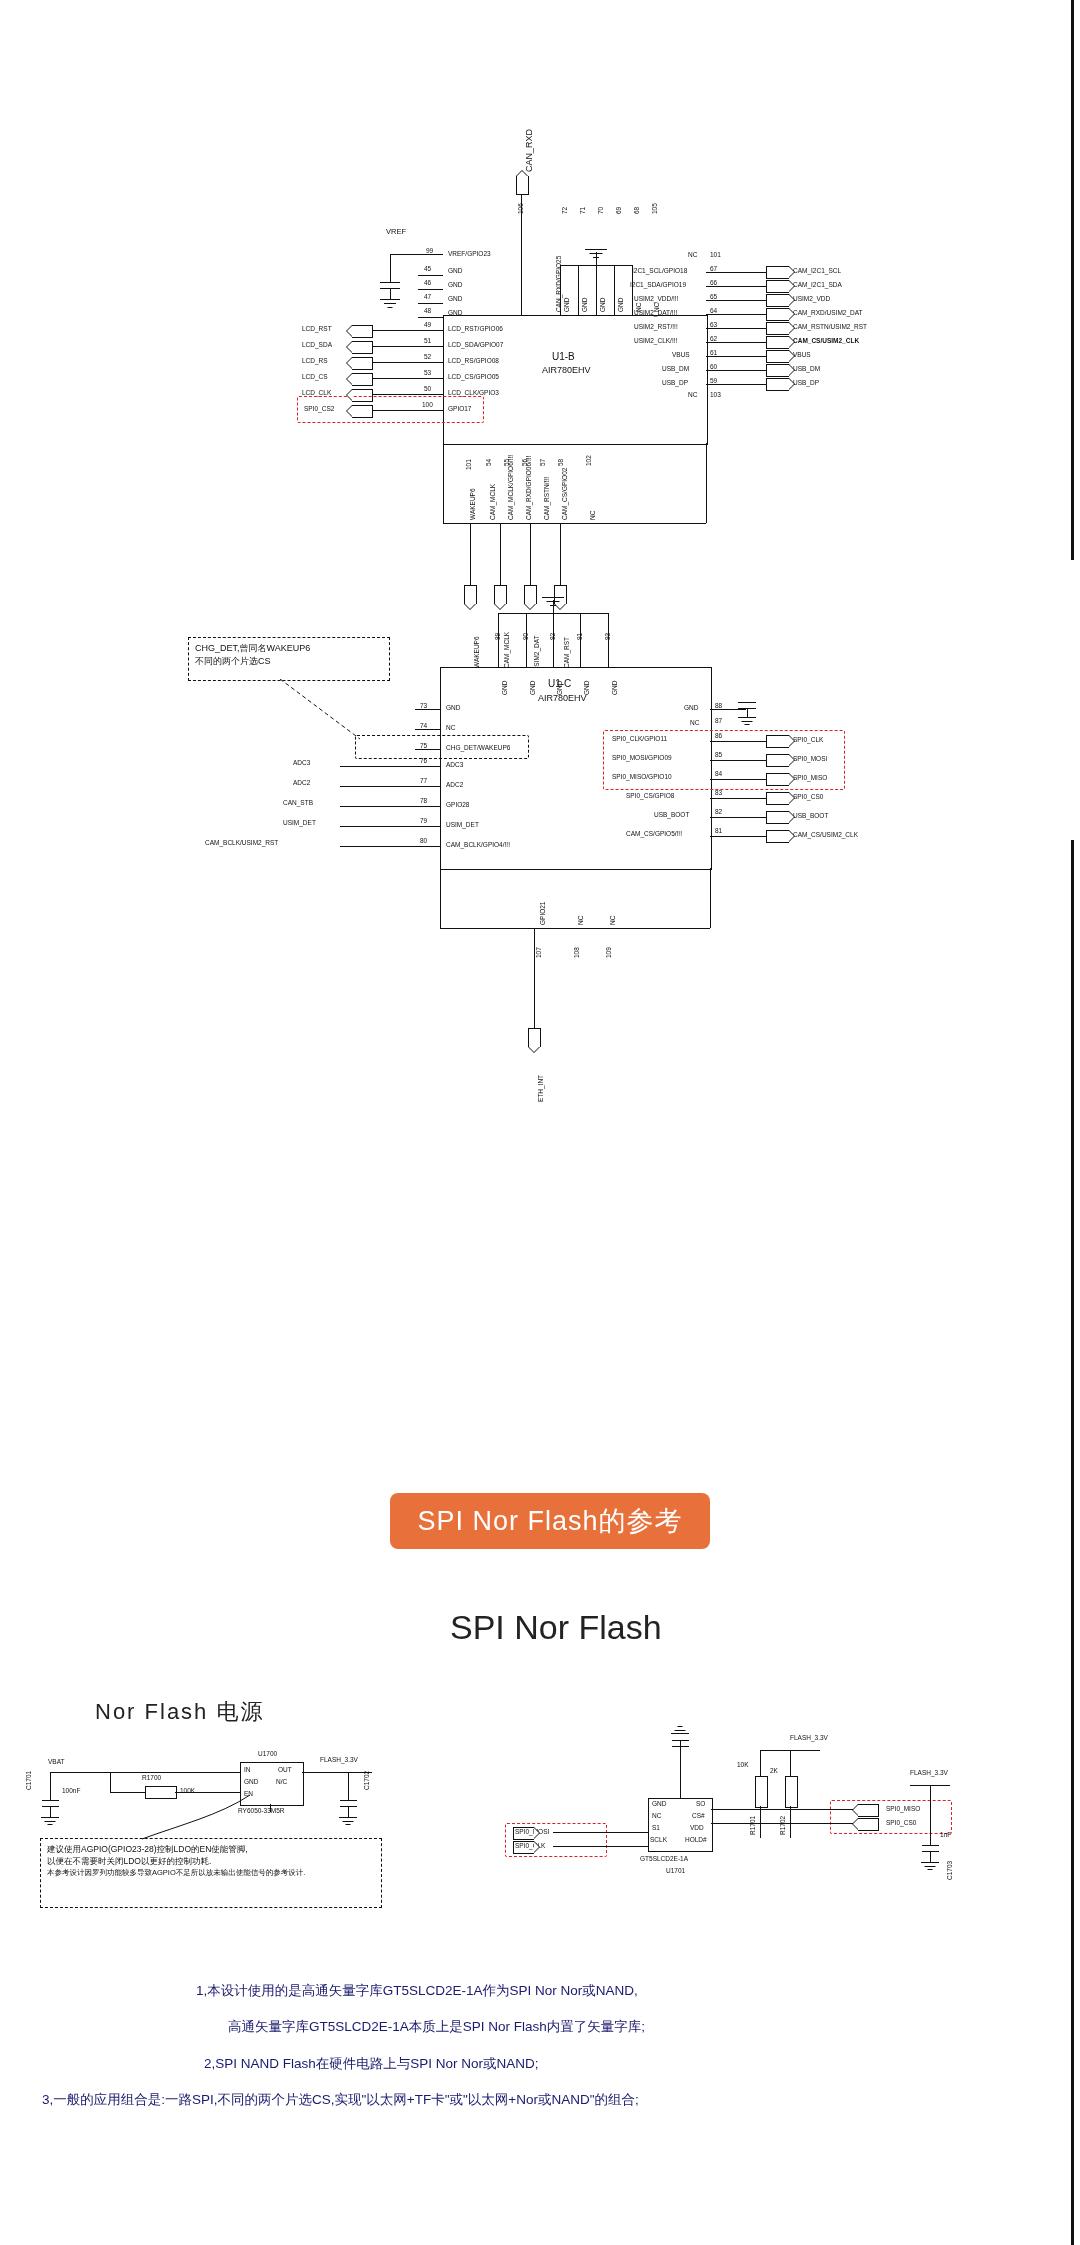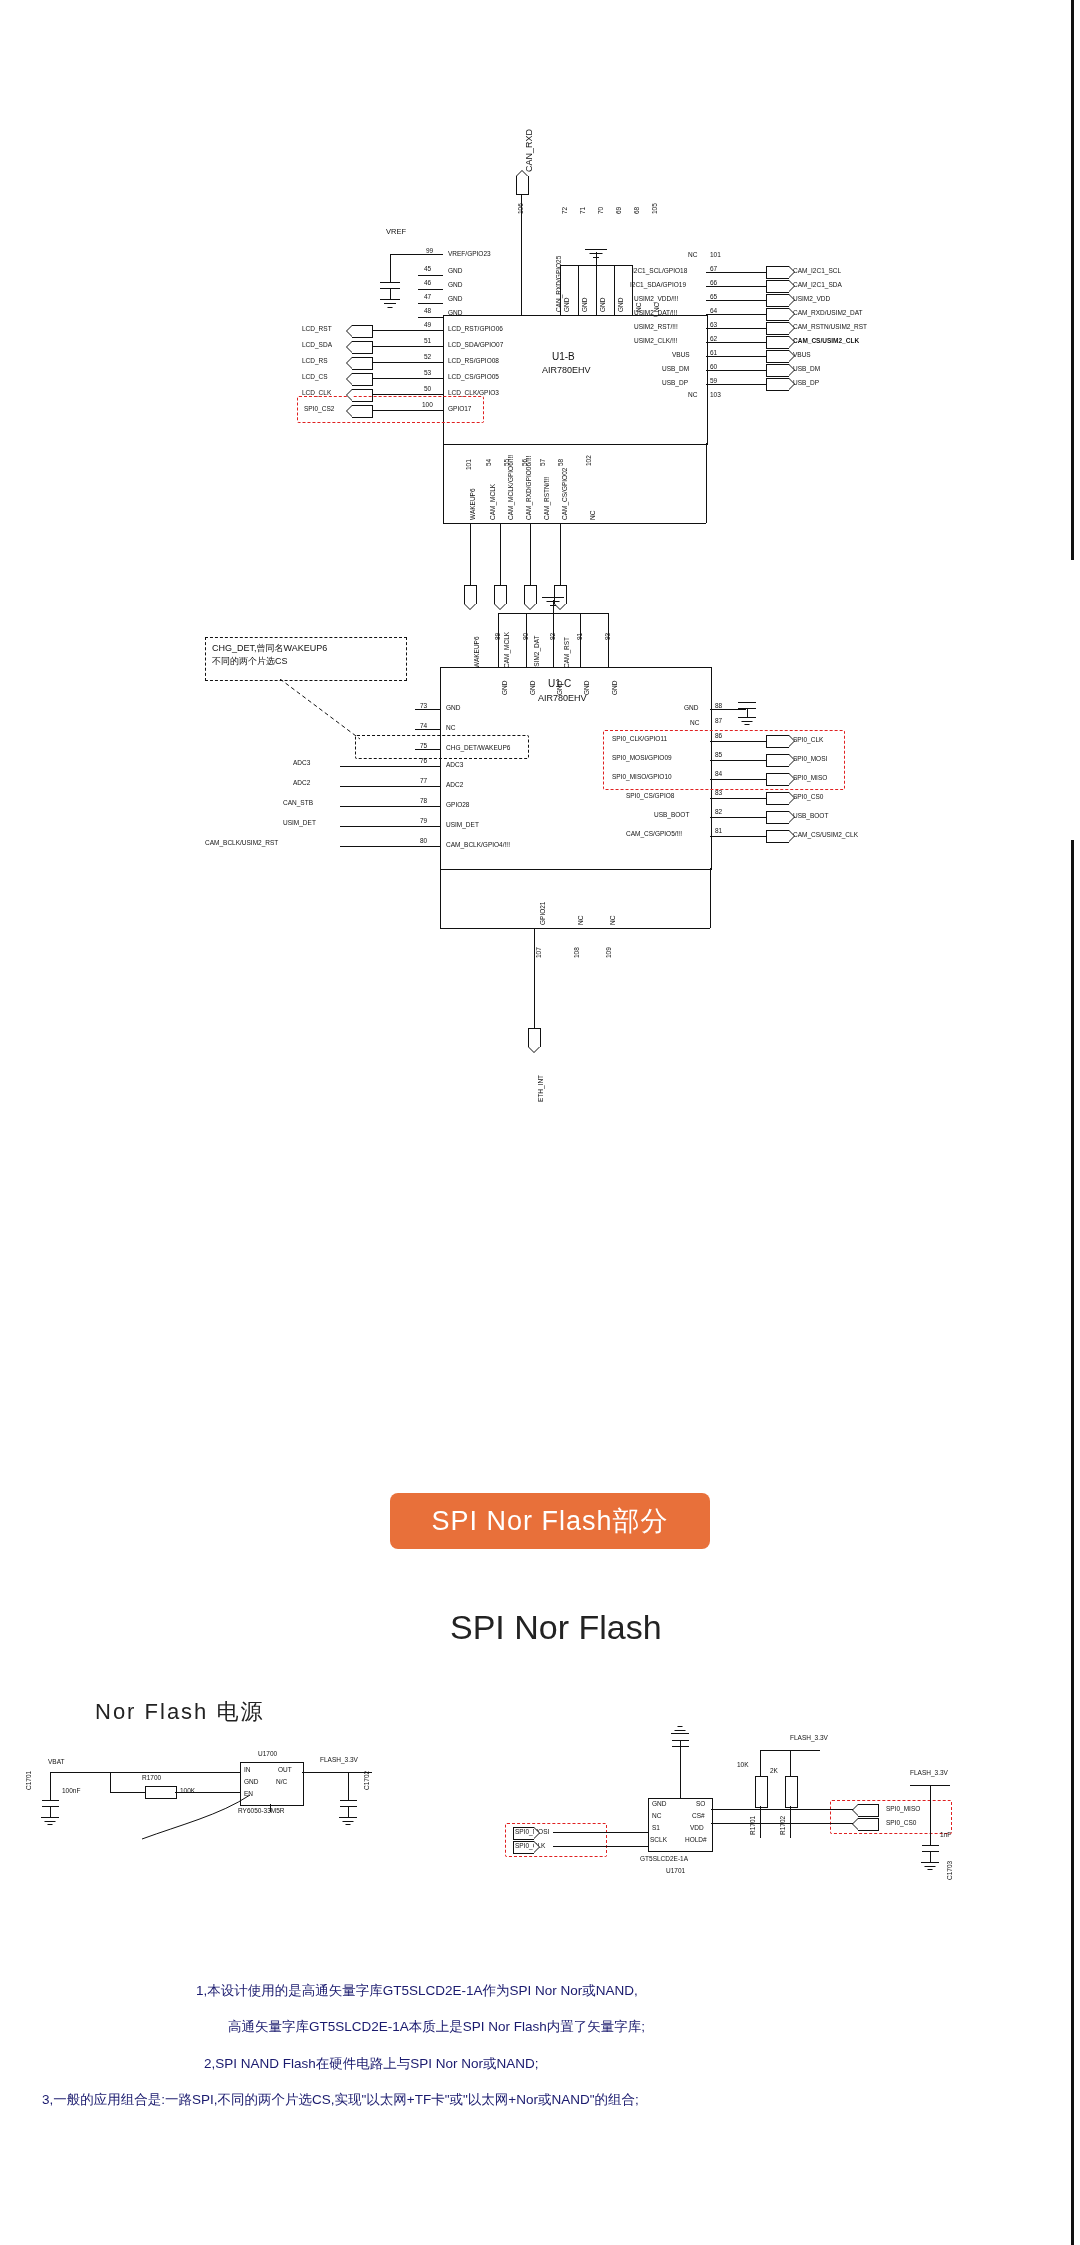--- a/index.html
+++ b/index.html
@@ -343,21 +343,21 @@
   <div class="t rot90 xs" style="left:550px;top:640px;">92</div>
   <div class="t rot90 xs" style="left:577px;top:640px;">91</div>
   <div class="t rot90 xs" style="left:605px;top:640px;">93</div>
 
   <div class="t rot90 xs" style="left:502px;top:695px;">GND</div>
   <div class="t rot90 xs" style="left:530px;top:695px;">GND</div>
   <div class="t rot90 xs" style="left:557px;top:695px;">GND</div>
   <div class="t rot90 xs" style="left:584px;top:695px;">GND</div>
   <div class="t rot90 xs" style="left:612px;top:695px;">GND</div>
 
-  <div class="dashbox-note" style="left:205px;top:637px;width:200px;height:42px;">
+  <div class="dashbox-note" style="left:188px;top:637px;width:200px;height:42px;">
     <div class="lines">
       <div style="font-size:9px;">CHG_DET,曾同名WAKEUP6</div>
       <div style="font-size:9px;">不同的两个片选CS</div>
     </div>
   </div>
   <svg style="position:absolute;left:260px;top:679px;width:120px;height:65px;">
     <line x1="20" y1="0" x2="100" y2="60" stroke="#111" stroke-width="1" stroke-dasharray="4 3"></line>
   </svg>
 
   <div class="t xs" style="left:420px;top:703px;">73</div>
@@ -463,21 +463,21 @@
 
   <div class="t rot90 xs" style="left:536px;top:958px;">107</div>
   <div class="t rot90 xs" style="left:574px;top:958px;">108</div>
   <div class="t rot90 xs" style="left:606px;top:958px;">109</div>
 
   <div class="ln vl" style="left:534px;top:928px;height:100px;"></div>
   <div class="dflag" style="left:528px;top:1028px;height:18px;"></div>
   <div class="t rot90 xs" style="left:538px;top:1102px;">ETH_INT</div>
 
   <div class="banner" style="left:390px;top:1493px;width:320px;height:56px;">
-    <span>SPI Nor Flash部分</span>
+    <span>SPI Nor Flash的参考</span>
   </div>
 
   <div class="title-big" style="left:450px;top:1608px;">SPI Nor Flash</div>
 
   <div class="title-mid" style="left:95px;top:1697px;">Nor Flash 电源</div>
 
   <div class="t xs" style="left:48px;top:1759px;">VBAT</div>
   <div class="ln hl" style="left:50px;top:1772px;width:190px;"></div>
   <div class="ln vl" style="left:50px;top:1772px;height:28px;"></div>
   <div class="cap" style="left:42px;top:1800px;width:17px;height:7px;">
@@ -519,20 +519,27 @@
   <div class="t xs" style="left:364px;top:1790px;transform-origin:0 0;transform:rotate(-90deg);">C1702</div>
   <div class="ln vl" style="left:348px;top:1807px;height:10px;"></div>
   <div class="gnd" style="left:339px;top:1817px;width:18px;height:7px;">
     <i style="top:0;width:18px;"></i>
       <i style="top:3.5px;width:11px;"></i>
       <i style="top:7px;width:5px;"></i>
   </div>
 
   <div class="ln vl" style="left:270px;top:1804px;height:8px;"></div>
 
+  <div class="dashbox-note" style="left:40px;top:1838px;width:340px;height:68px;">
+    <div class="lines" style="width:330px;">
+      <div>建议使用AGPIO(GPIO23-28)控制LDO的EN使能管脚,</div>
+      <div>以便在不需要时关闭LDO以更好的控制功耗.</div>
+      <div style="font-size:7.5px;">本参考设计因罗列功能较多导致AGPIO不足所以放未输出使能信号的参考设计.</div>
+    </div>
+  </div>
   <svg style="position:absolute;left:120px;top:1795px;width:140px;height:50px;">
     <path d="M130 0 C100 20, 60 30, 22 44" stroke="#111" stroke-width="1" fill="none"></path>
   </svg>
 
   <div class="t xs" style="left:790px;top:1735px;">FLASH_3.3V</div>
   <div class="ln hl" style="left:760px;top:1750px;width:60px;"></div>
   <div class="ln vl" style="left:760px;top:1750px;height:26px;"></div>
   <div class="ln vl" style="left:790px;top:1750px;height:26px;"></div>
   <div class="res" style="left:755px;top:1776px;width:11px;height:30px;"></div>
   <div class="res" style="left:785px;top:1776px;width:11px;height:30px;"></div>

